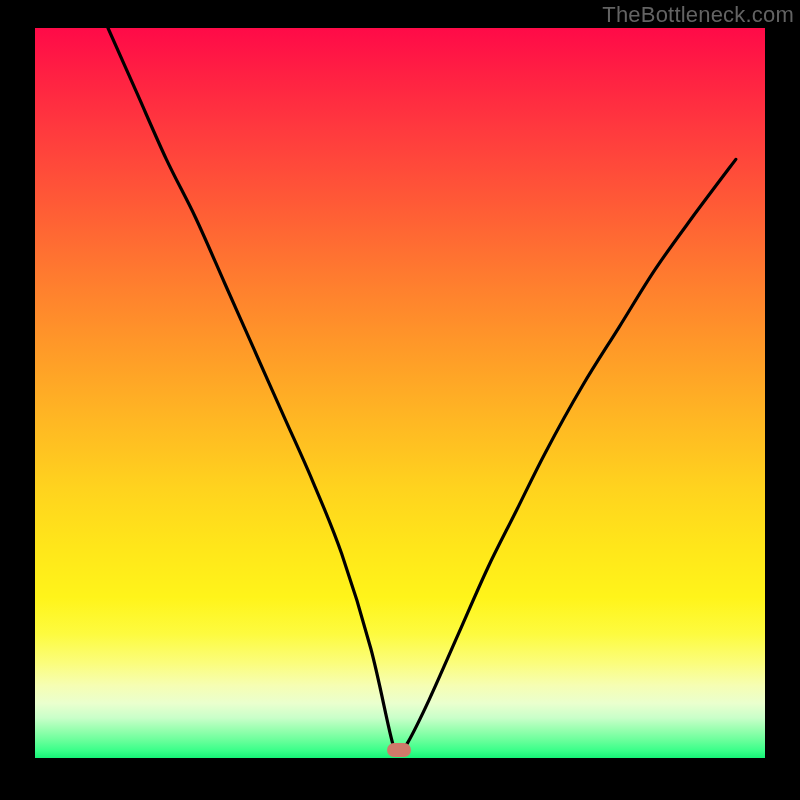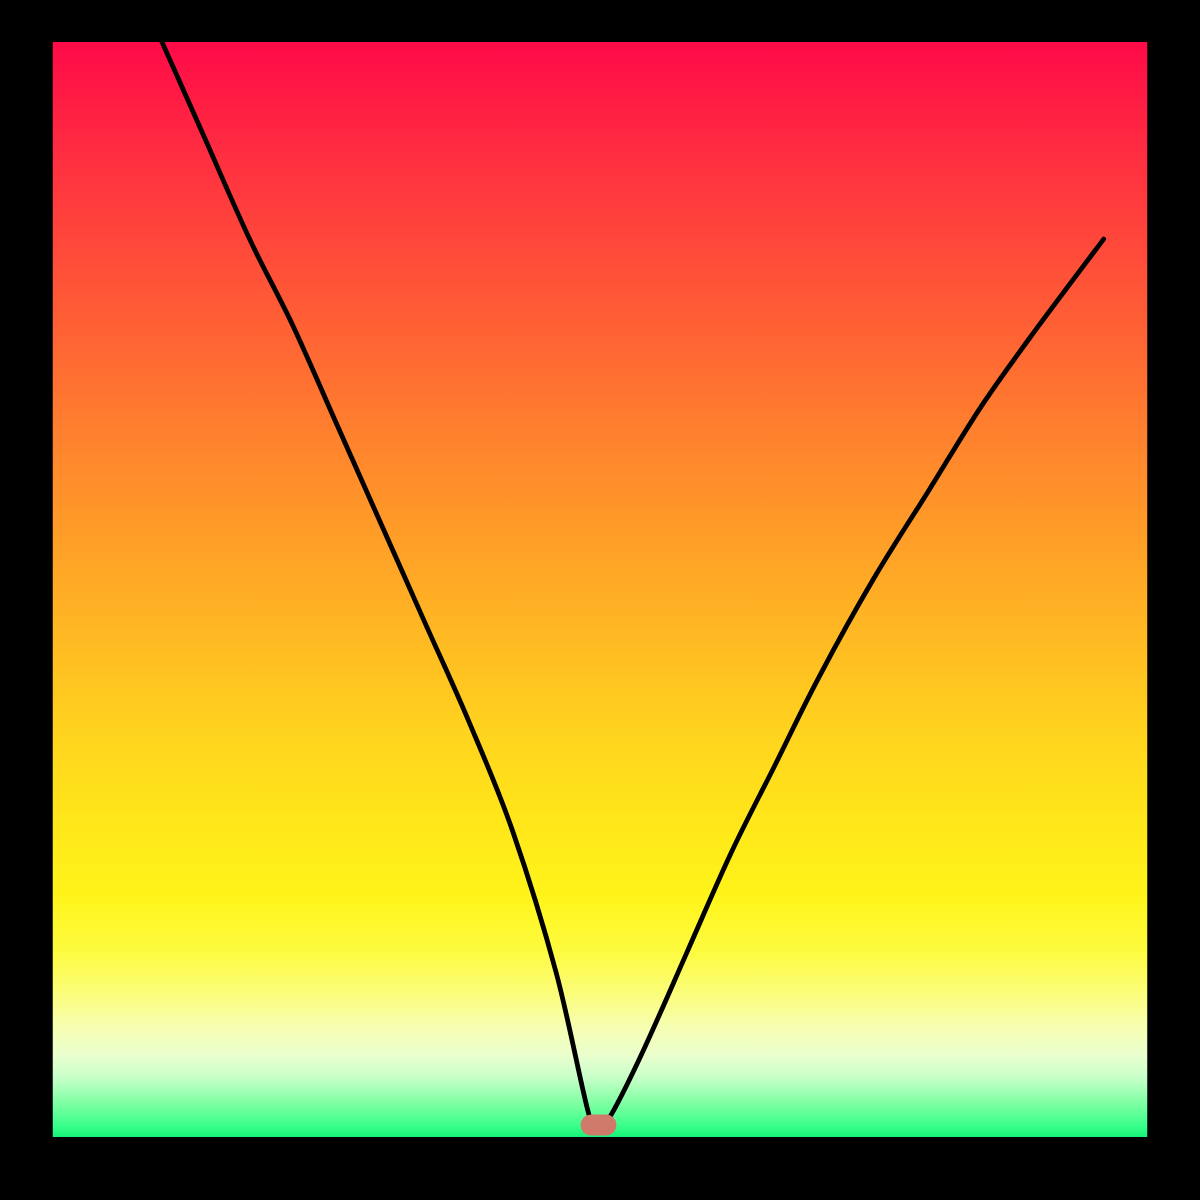--- a/index.html
+++ b/index.html
@@ -69,20 +69,21 @@
     position: absolute;
     border-radius: 9px;
     background: #cf7a6a;
   }
 </style>
 </head>
 <body>
 
 <div class="frame">
 
+  <div class="watermark">TheBottleneck.com</div>
 
   <div class="plot-area">
     <div class="gradient"></div>
 
     <svg class="curve-svg" viewBox="0 0 730 730" preserveAspectRatio="none">
       <path id="curve-path" fill="none" stroke="#000" stroke-width="3.2" stroke-linecap="round" stroke-linejoin="round" d="M 73.0 0.0 C 77.9 11.0, 92.5 43.8, 102.2 65.7 C 111.9 87.6, 121.7 110.7, 131.4 131.4 C 141.1 152.1, 150.9 169.1, 160.6 189.8 C 170.3 210.5, 180.1 233.6, 189.8 255.5 C 199.5 277.4, 209.3 299.3, 219.0 321.2 C 228.7 343.1, 238.5 365.0, 248.2 386.9 C 257.9 408.8, 267.7 429.5, 277.4 452.6 C 287.1 475.7, 296.9 497.6, 306.6 525.6 C 316.3 553.6, 327.3 588.9, 335.8 620.5 C 344.3 652.1, 352.8 698.4, 357.7 715.4 C 362.6 732.4, 362.6 722.7, 365.0 722.7 C 367.4 722.7, 367.4 723.9, 372.3 715.4 C 377.2 706.9, 385.7 689.9, 394.2 671.6 C 402.7 653.4, 413.7 627.8, 423.4 605.9 C 433.1 584.0, 442.9 560.9, 452.6 540.2 C 462.3 519.5, 472.1 501.3, 481.8 481.8 C 491.5 462.3, 500.0 444.1, 511.0 423.4 C 521.9 402.7, 535.3 378.4, 547.5 357.7 C 559.7 337.0, 571.8 318.8, 584.0 299.3 C 596.2 279.8, 608.3 259.1, 620.5 240.9 C 632.7 222.7, 643.6 208.1, 657.0 189.8 C 670.4 171.6, 693.5 141.1, 700.8 131.4"></path>
     </svg>
 
     <div class="marker" style="left: 352px; top: 715px; width: 24px; height: 14px; background: rgb(207, 122, 106);"></div>
   </div>

